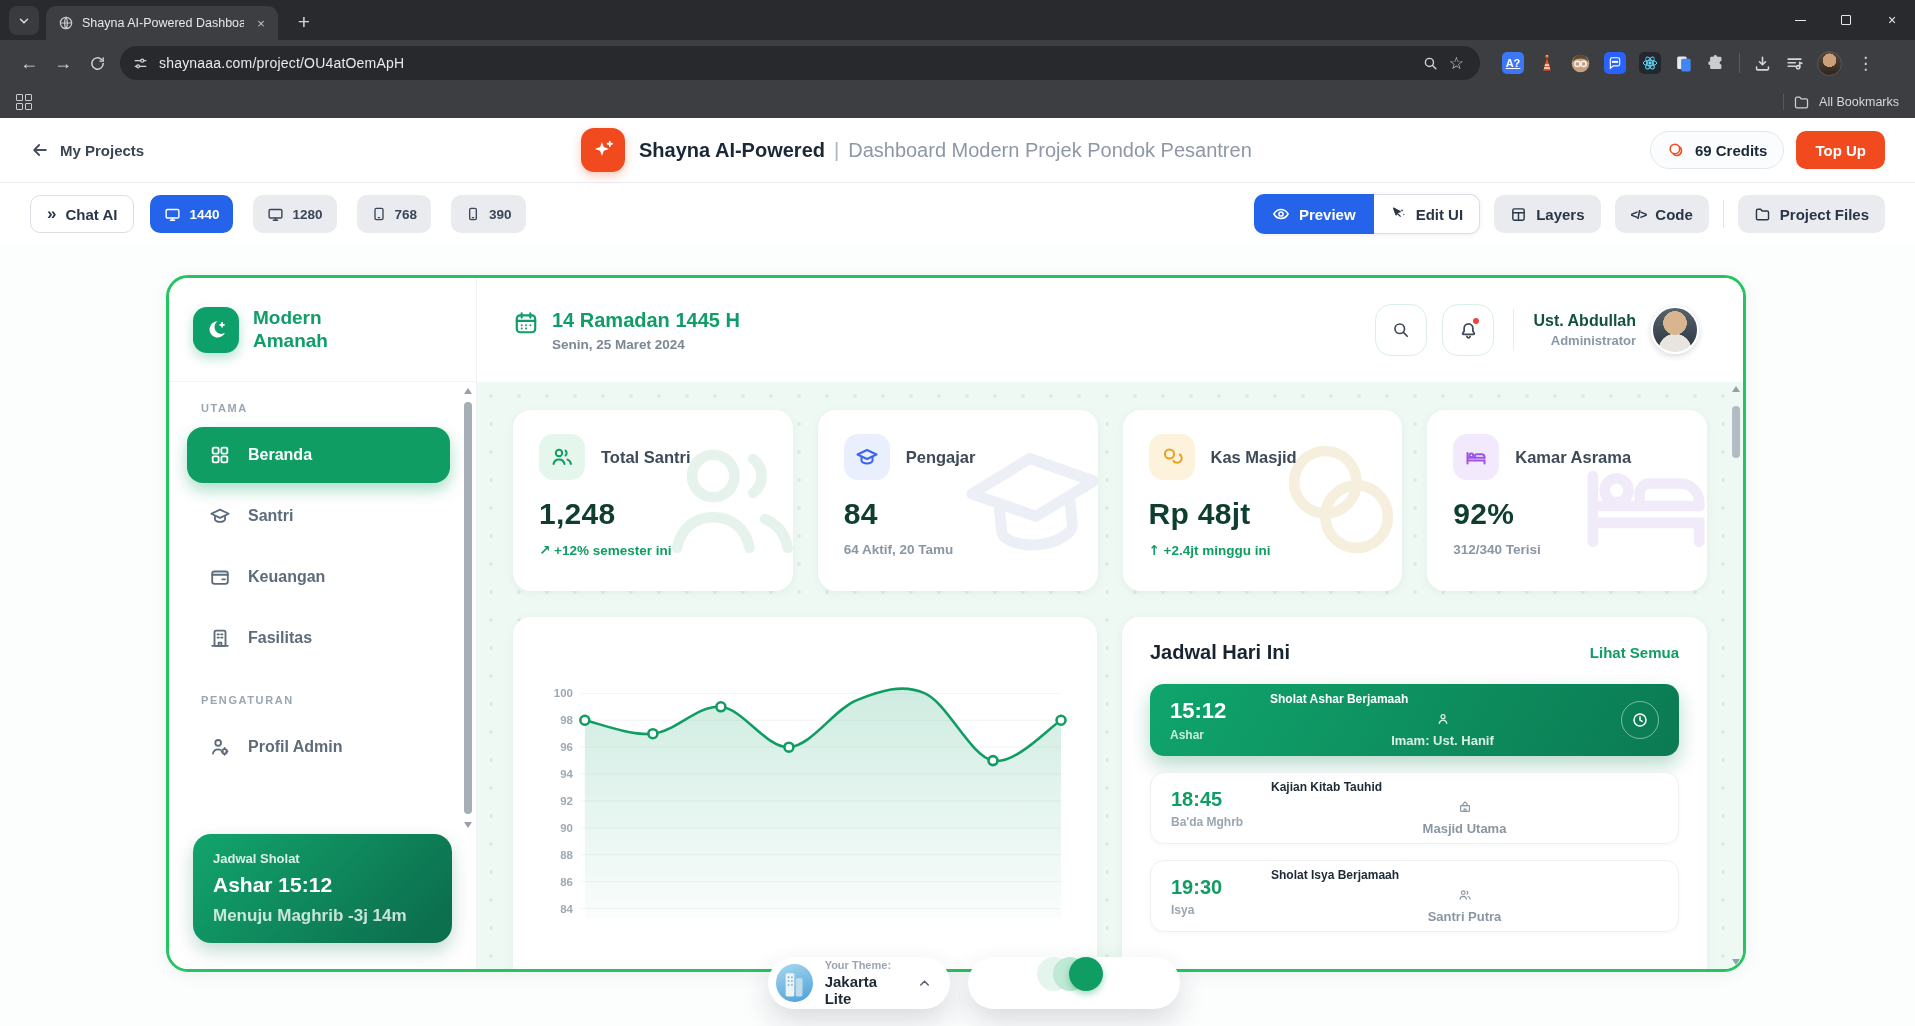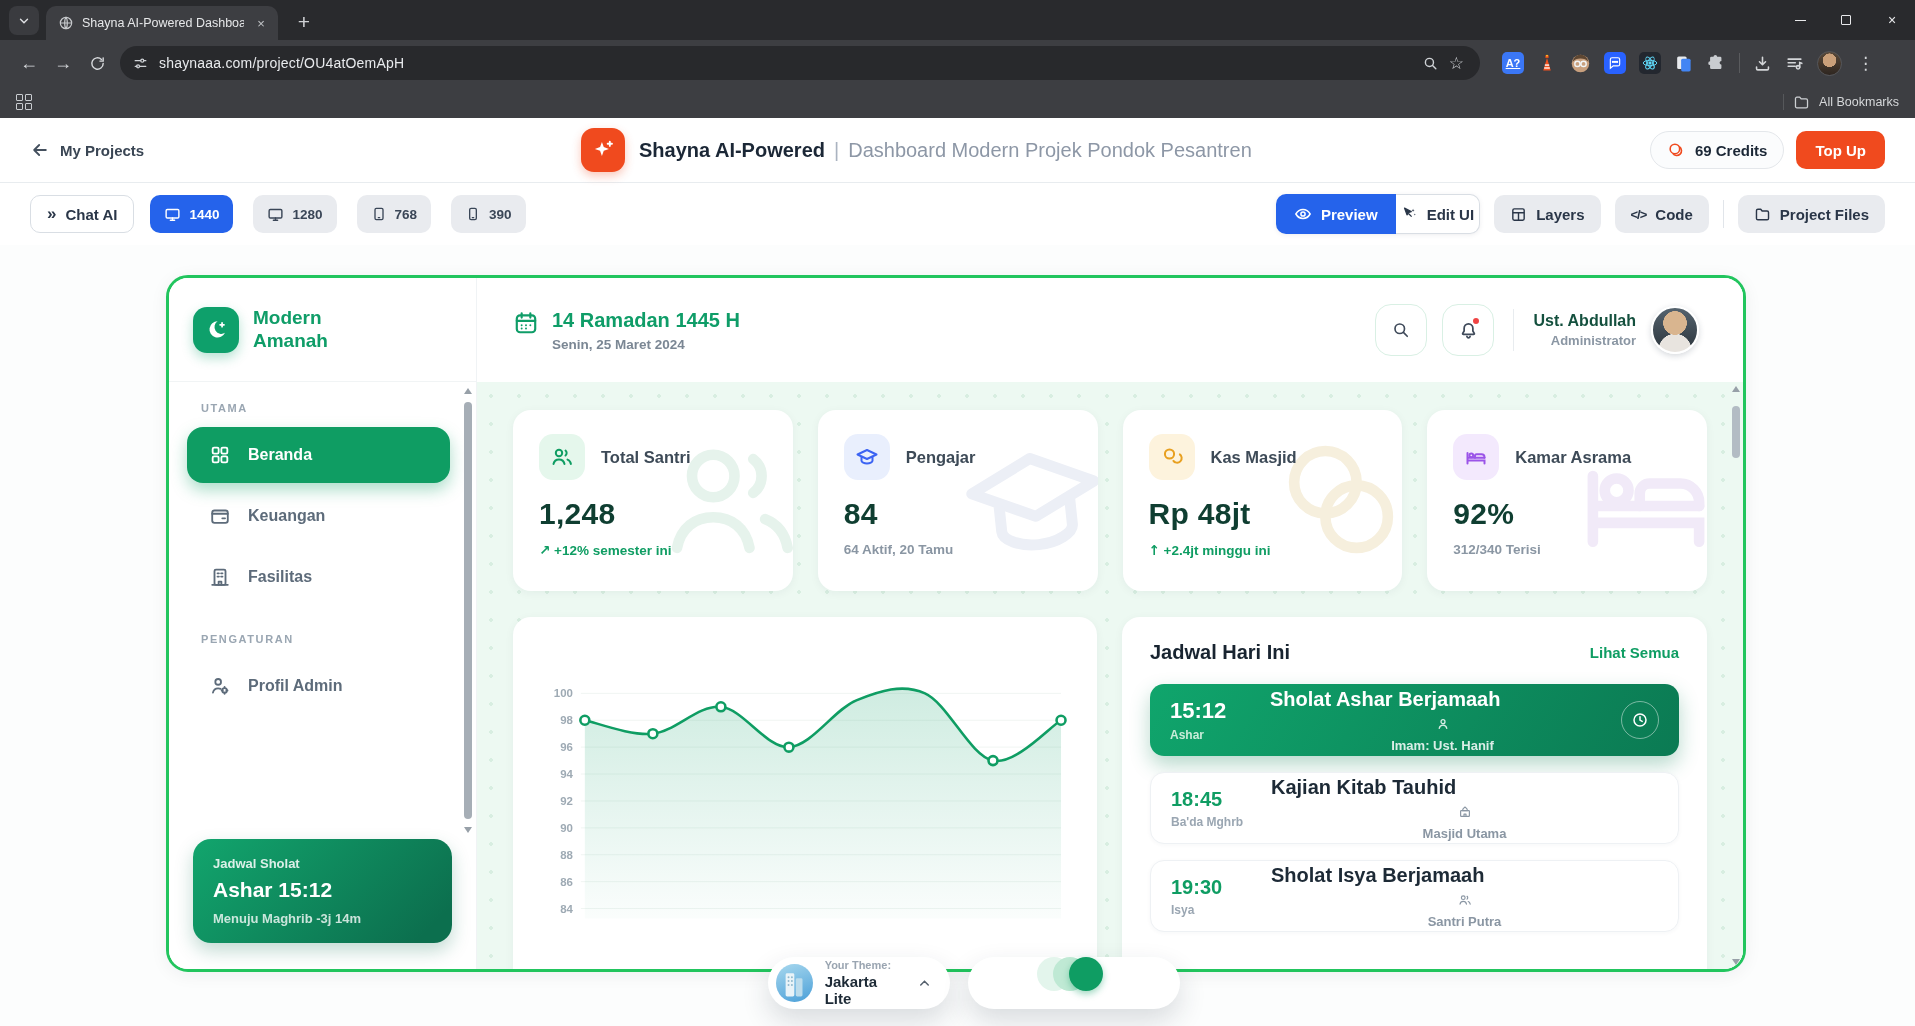--- a/index.html
+++ b/index.html
@@ -56,21 +56,21 @@
 
   
   .app-toolbar { height:62px; background:#fff; display:flex; align-items:center; padding:0 30px; }
   .chat-btn { height:38px; border:1px solid #d9dee4; border-radius:10px; background:#fff; display:flex; align-items:center; gap:9px; padding:0 16px; font-size:15px; font-weight:700; color:#2a3648; }
   .vp-group { display:flex; gap:20px; margin-left:16px; }
   .vp-pill { height:38px; border-radius:10px; background:#e9ebef; color:#3a4657; display:flex; align-items:center; gap:8px; padding:0 14px; font-size:13.5px; font-weight:700; }
   .vp-pill.active { background:#2563eb; color:#fff; }
   .tb-right { margin-left:auto; display:flex; align-items:center; gap:14px; }
   .seg { display:flex; filter:drop-shadow(0 1px 2px rgba(20,30,50,.08)); }
   .seg-preview { height:40px; background:#2563eb; color:#fff; border-radius:10px 0 0 10px; display:flex; align-items:center; gap:9px; padding:0 18px; font-size:15px; font-weight:700; }
-  .seg-edit { height:40px; background:#fff; border:1px solid #d9dee4; border-left:none; color:#2a3648; border-radius:0 10px 10px 0; display:flex; align-items:center; gap:9px; padding:0 5px; font-size:15px; font-weight:700; }
+  .seg-edit { height:40px; background:#fff; border:1px solid #d9dee4; border-left:none; color:#2a3648; border-radius:0 10px 10px 0; display:flex; align-items:center; gap:9px; padding:0 16px; font-size:15px; font-weight:700; }
   .tb-pill { height:38px; border-radius:10px; background:#e9ebef; color:#2a3648; display:flex; align-items:center; gap:9px; padding:0 16px; font-size:15px; font-weight:700; }
   .tb-sep { width:1px; height:28px; background:#e1e5ea; }
   .code-glyph { font-size:13px; font-weight:700; letter-spacing:-1px; }
 
   
   .canvas { position:relative; height:781px; background:#fcfdfd; }
   .dashboard { position:absolute; left:166px; top:30px; width:1580px; height:697px; background:#fff; border:3px solid #22c55e; border-radius:22px; box-shadow:0 3px 18px rgba(15,35,50,.06); display:flex; overflow:hidden; }
 
   
   .sidebar { width:308px; background:#fff; border-right:1px solid #f0f3f5; display:flex; flex-direction:column; }
@@ -82,21 +82,21 @@
   .nav-label.second { margin-top:28px; }
   .nav-item { height:56px; margin:5px 26px 5px 18px; border-radius:16px; display:flex; align-items:center; gap:17px; padding-left:22px; color:#5d6b7a; font-size:16px; font-weight:700; }
   .nav-item.active { background:#0f9d63; color:#fff; box-shadow:0 7px 16px rgba(15,157,99,.35); }
   .sb-scroll { position:absolute; right:2px; top:4px; bottom:4px; width:12px; }
   .tri-up { position:absolute; top:2px; left:2px; width:0; height:0; border-left:4.5px solid transparent; border-right:4.5px solid transparent; border-bottom:6px solid #97a0a8; }
   .tri-down { position:absolute; bottom:2px; left:2px; width:0; height:0; border-left:4.5px solid transparent; border-right:4.5px solid transparent; border-top:6px solid #97a0a8; }
   .sb-thumb { position:absolute; top:16px; bottom:16px; left:2px; width:8px; border-radius:4px; background:#a6aeb6; }
   .prayer-card { margin:0 24px 26px; border-radius:18px; padding:17px 20px; background:linear-gradient(135deg,#12a56d 0%,#0c6f4e 90%); color:#fff; box-shadow:0 8px 18px rgba(12,111,78,.25); }
   .prayer-title { font-size:13px; font-weight:700; color:rgba(255,255,255,.85); }
   .prayer-main { font-size:21px; font-weight:800; margin-top:7px; }
-  .prayer-sub { font-size:13px; font-weight:700; color:rgba(255,255,255,.78); margin-top:9px; }
+  .prayer-sub { font-size:17px; font-weight:700; color:rgba(255,255,255,.78); margin-top:9px; }
 
   
   .main { flex:1; display:flex; flex-direction:column; position:relative; background:#edf9f2; }
   .main-header { height:104px; background:#fff; display:flex; align-items:center; padding:0 44px 0 36px; }
   .date-block { display:flex; align-items:flex-start; gap:13px; }
   .date-hijri { font-size:20px; font-weight:800; color:#0f9d68; }
   .date-greg { font-size:13.5px; font-weight:600; color:#7b8794; margin-top:5px; }
   .mh-right { margin-left:auto; display:flex; align-items:center; gap:15px; }
   .icon-btn { width:52px; height:52px; border-radius:16px; background:#fff; border:1px solid #d9f0e4; display:flex; align-items:center; justify-content:center; color:#3f4a5a; position:relative; }
   .bell-dot { position:absolute; top:11px; right:12px; width:10px; height:10px; border-radius:50%; background:#ef4444; border:2px solid #fff; }
@@ -136,21 +136,21 @@
   .sched-item { height:72px; border-radius:14px; display:flex; align-items:center; padding:0 20px; gap:6px; }
   .sched-item.active { background:linear-gradient(120deg,#10a56c 0%,#0b7a53 100%); color:#fff; box-shadow:0 9px 20px rgba(15,130,85,.3); }
   .sched-item.plain { background:#fff; border:1px solid #eef1f4; box-shadow:0 1px 4px rgba(20,45,65,.04); }
   .sch-time { min-width:94px; }
   .sch-time .t { font-size:22px; font-weight:800; }
   .sched-item.plain .sch-time .t { color:#0f9d63; font-size:20px; }
   .sch-time .p { font-size:12px; font-weight:700; margin-top:4px; }
   .sched-item.active .sch-time .p { color:#c9ecd9; }
   .sched-item.plain .sch-time .p { color:#9aa6b2; }
   .sch-info { flex:1; }
-  .sch-title { font-size:20px; font-weight:800; }
+  .sch-title { font-size:12px; font-weight:800; }
   .sched-item.plain .sch-title { color:#1d2a36; }
   .sch-detail { display:flex; align-items:center; gap:7px; margin-top:6px; font-size:13px; font-weight:600;flex-direction:column; }
   .sched-item.active .sch-detail { color:rgba(255,255,255,.85); }
   .sched-item.plain .sch-detail { color:#8a96a3; }
   .clock-circle { width:38px; height:38px; border-radius:50%; border:1.5px solid rgba(255,255,255,.45); display:flex; align-items:center; justify-content:center; }
 
   
   .main-scroll { position:absolute; right:1px; top:106px; bottom:2px; width:12px; }
   .main-scroll .thumb { position:absolute; top:22px; left:2px; width:8px; height:52px; border-radius:4px; background:#b3bcc4; }
 
@@ -443,20 +443,27 @@
         <div class="nav-label">UTAMA</div>
 
         <div class="nav-item active">
           <svg width="22" height="22" viewBox="0 0 24 24" fill="none" stroke="currentColor" stroke-width="2">
               <rect x="4" y="4" width="6.5" height="6.5" rx="1.5"></rect>
               <rect x="13.5" y="4" width="6.5" height="6.5" rx="1.5"></rect>
               <rect x="4" y="13.5" width="6.5" height="6.5" rx="1.5"></rect>
               <rect x="13.5" y="13.5" width="6.5" height="6.5" rx="1.5"></rect>
             </svg>
           <span>Beranda</span>
+        </div>
+        <div class="nav-item">
+          <svg width="22" height="22" viewBox="0 0 24 24" fill="none" stroke="currentColor" stroke-width="2" stroke-linejoin="round" stroke-linecap="round">
+              <path d="M2.5 9.5 12 5l9.5 4.5L12 14z"></path>
+              <path d="M6.5 11.9v3.9c0 1.3 2.5 2.6 5.5 2.6s5.5-1.3 5.5-2.6v-3.9"></path>
+            </svg>
+          <span>Santri</span>
         </div>
         <div class="nav-item">
           <svg width="22" height="22" viewBox="0 0 24 24" fill="none" stroke="currentColor" stroke-width="2" stroke-linejoin="round" stroke-linecap="round">
               <rect x="3.5" y="6" width="17" height="13.5" rx="2.5"></rect>
               <path d="M3.5 9.5h17"></path>
               <path d="M14.5 14.5h3"></path>
             </svg>
           <span>Keuangan</span>
         </div>
         <div class="nav-item">

